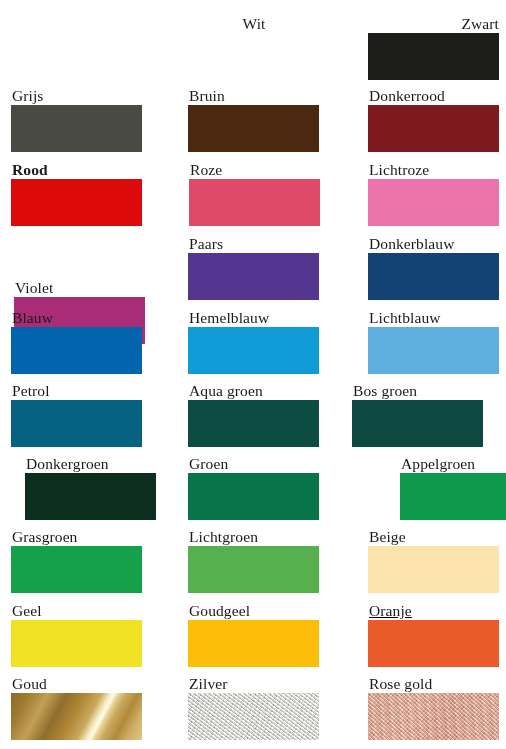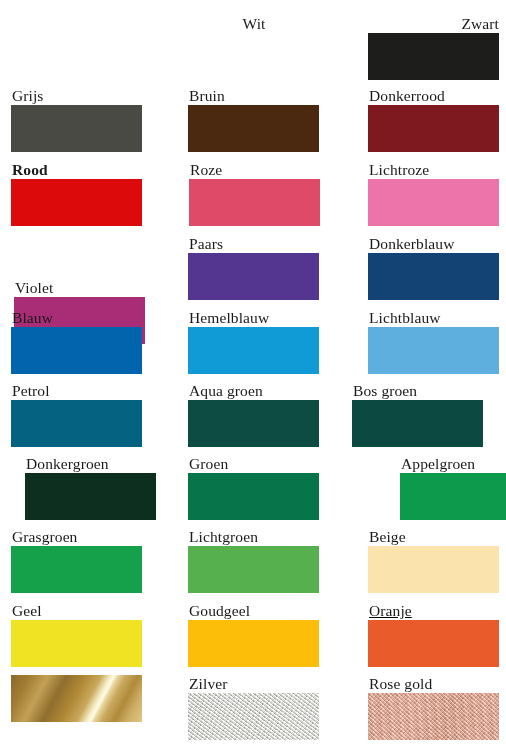--- a/index.html
+++ b/index.html
@@ -205,20 +205,21 @@
     </div>
     <div class="swatch-cell" style="left: 188px; top: 602px;">
       <div class="swatch-label">Goudgeel</div>
       <div class="swatch-chip" style="background: rgb(252, 190, 8);"></div>
     </div>
     <div class="swatch-cell" style="left: 368px; top: 602px; text-decoration: underline;">
       <div class="swatch-label">Oranje</div>
       <div class="swatch-chip" style="background: rgb(234, 91, 44);"></div>
     </div>
     <div class="swatch-cell" style="left: 11px; top: 675px;">
+      <div class="swatch-label">Goud</div>
       <div class="swatch-chip chip-gold"></div>
     </div>
     <div class="swatch-cell" style="left: 188px; top: 675px;">
       <div class="swatch-label">Zilver</div>
       <div class="swatch-chip chip-silver"></div>
     </div>
     <div class="swatch-cell" style="left: 368px; top: 675px;">
       <div class="swatch-label">Rose gold</div>
       <div class="swatch-chip chip-rosegold"></div>
     </div>

